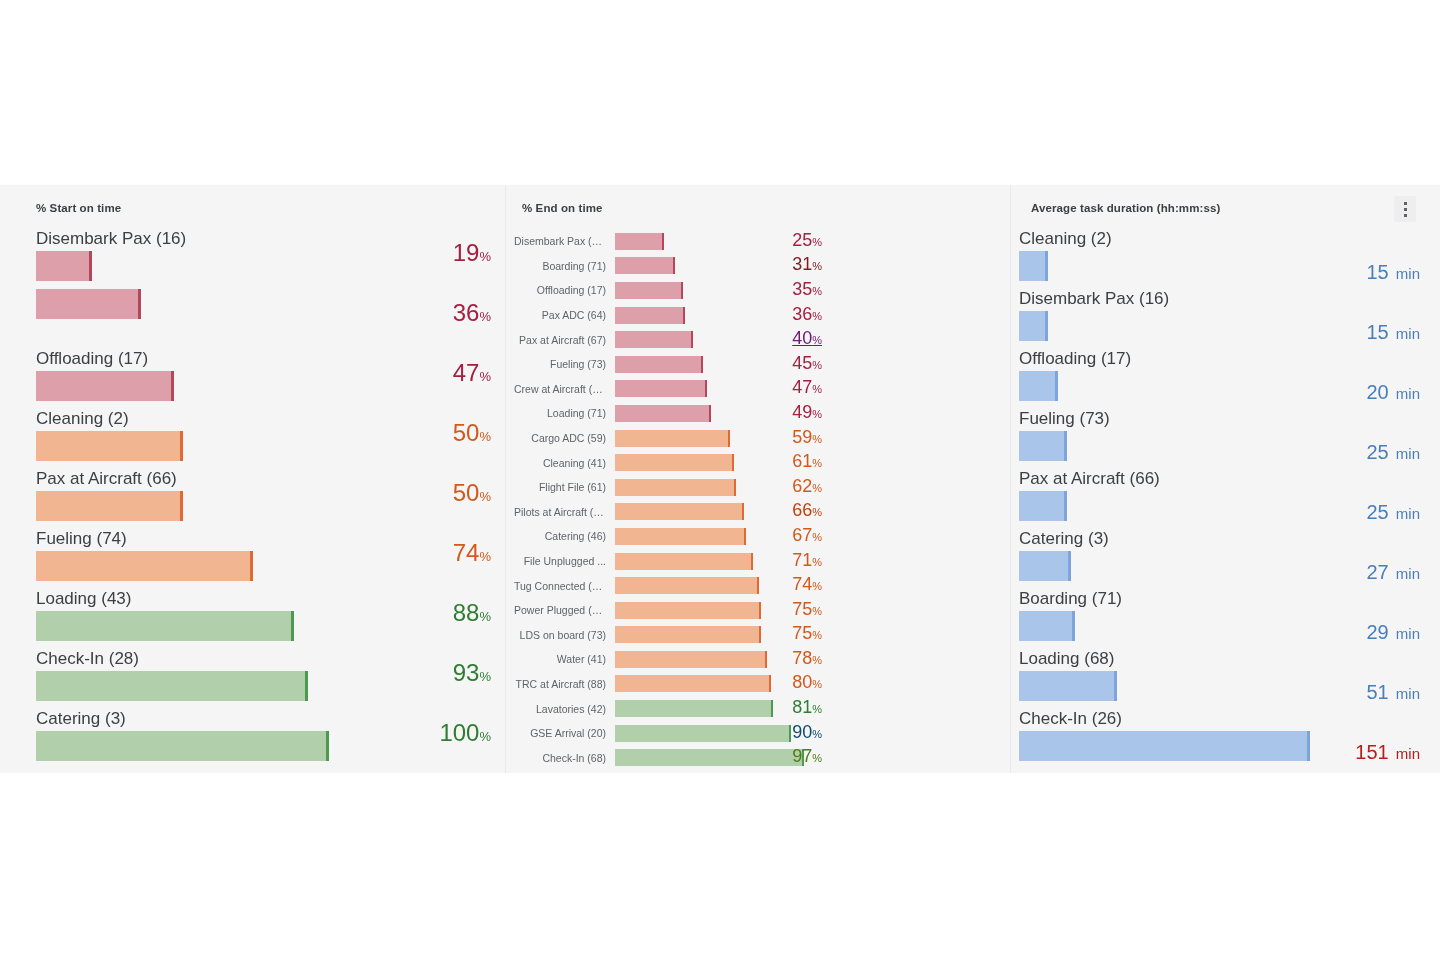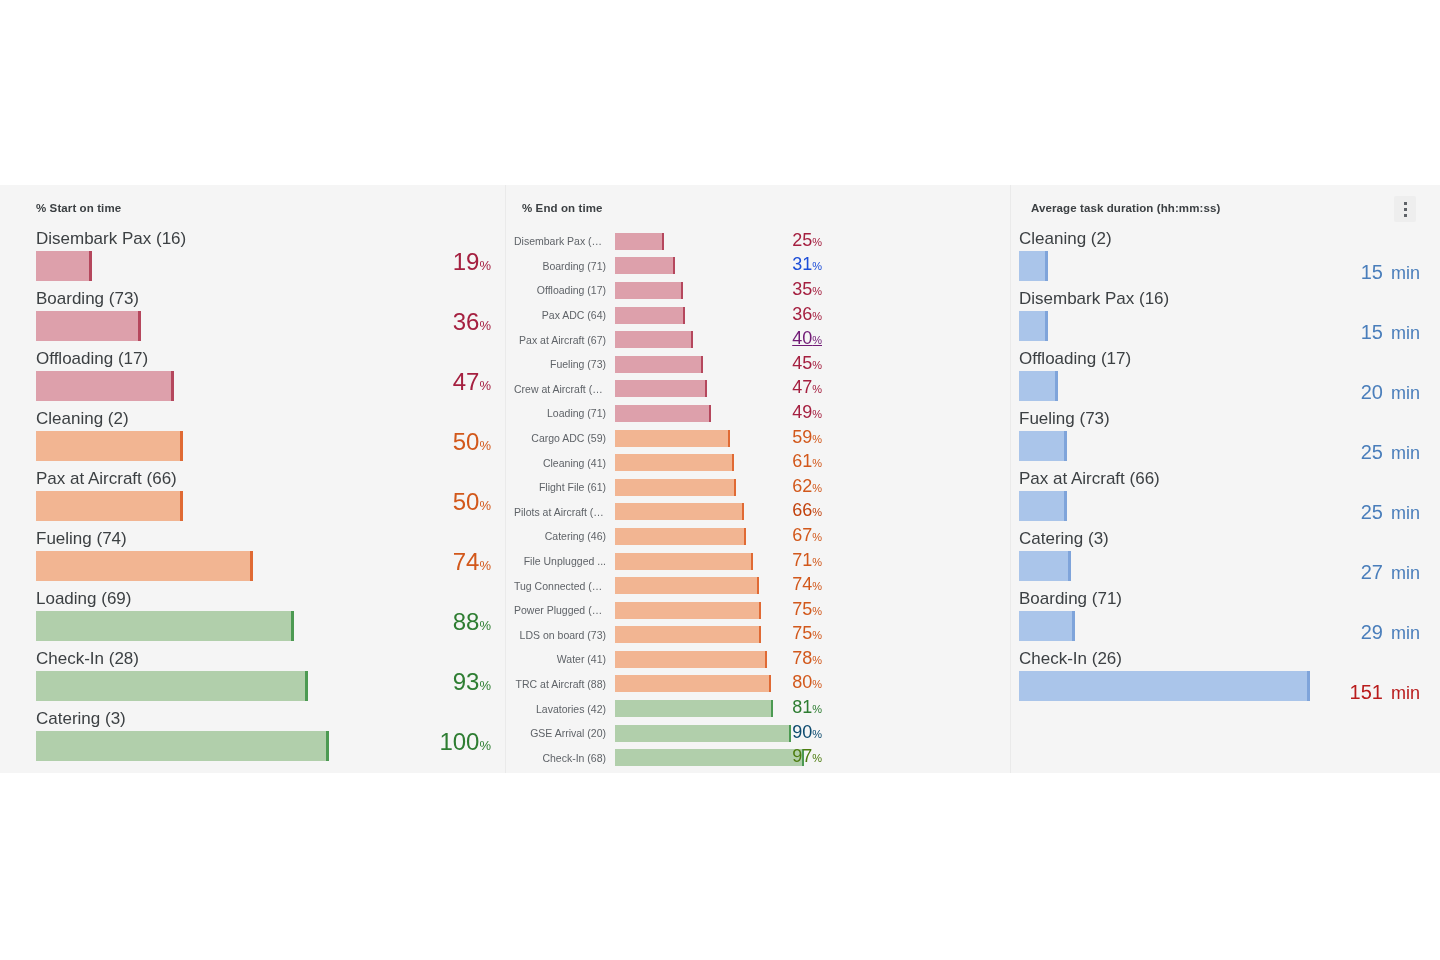--- a/index.html
+++ b/index.html
@@ -92,30 +92,30 @@
   .bigbar .cap {
     position: absolute;
     right: 0;
     top: 0;
     bottom: 0;
     width: 3px;
   }
   .big-val {
     position: absolute;
     right: 14px;
-    top: 19px;
+    top: 10px;
     font-size: 24px;
     line-height: 28px;
     white-space: nowrap;
   }
   .big-val .unit {
     font-size: 13px;
   }
   .panel-dur .big-val { right: 20px; top: 29px; font-size: 20px; color: #4a7ebb; }
-  .panel-dur .big-val .unit { font-size: 18px; margin-left: 3px; }
+  .panel-dur .big-val .unit { font-size: 15px; margin-left: 3px; }
 
   
   .row-sm {
     position: relative;
     height: 24.6px;
     display: flex;
     align-items: center;
   }
   .row-sm .slabel {
     width: 92px;
@@ -159,21 +159,20 @@
         <div class="row-big">
           <div class="rlabel">Disembark Pax (16)</div>
           <div class="bigbar-wrap">
             <div class="bigbar" style="width: 56px; background: rgb(221, 160, 171);">
               <span class="cap" style="background: rgb(181, 71, 93);"></span>
             </div>
           </div>
           <div class="big-val" style="color: rgb(165, 32, 64);">19<span class="unit">%</span></div>
         </div>
         <div class="row-big">
-          <div class="rlabel">Boarding (73)</div>
           <div class="bigbar-wrap">
             <div class="bigbar" style="width: 105px; background: rgb(221, 160, 171);">
               <span class="cap" style="background: rgb(181, 71, 93);"></span>
             </div>
           </div>
           <div class="big-val" style="color: rgb(165, 32, 64);">36<span class="unit">%</span></div>
         </div>
         <div class="row-big">
           <div class="rlabel">Offloading (17)</div>
           <div class="bigbar-wrap">
@@ -204,21 +203,21 @@
         <div class="row-big">
           <div class="rlabel">Fueling (74)</div>
           <div class="bigbar-wrap">
             <div class="bigbar" style="width: 217px; background: rgb(242, 181, 146);">
               <span class="cap" style="background: rgb(224, 106, 52);"></span>
             </div>
           </div>
           <div class="big-val" style="color: rgb(210, 88, 27);">74<span class="unit">%</span></div>
         </div>
         <div class="row-big">
-          <div class="rlabel">Loading (69)</div>
+          <div class="rlabel">Loading (43)</div>
           <div class="bigbar-wrap">
             <div class="bigbar" style="width: 258px; background: rgb(177, 207, 171);">
               <span class="cap" style="background: rgb(76, 154, 82);"></span>
             </div>
           </div>
           <div class="big-val" style="color: rgb(46, 125, 50);">88<span class="unit">%</span></div>
         </div>
         <div class="row-big">
           <div class="rlabel">Check-In (28)</div>
           <div class="bigbar-wrap">
@@ -248,21 +247,21 @@
           <div class="smbar" style="width: 49px; background: rgb(221, 160, 171);">
             <span class="cap" style="background: rgb(181, 71, 93);"></span>
           </div>
           <div class="sm-val" style="color: rgb(165, 32, 64);">25<span class="unit">%</span></div>
         </div>
         <div class="row-sm">
           <div class="slabel">Boarding (71)</div>
           <div class="smbar" style="width: 60px; background: rgb(221, 160, 171);">
             <span class="cap" style="background: rgb(181, 71, 93);"></span>
           </div>
-          <div class="sm-val" style="color: #1d4ed8; margin-left: 28px;">31<span class="unit">%</span></div>
+          <div class="sm-val" style="color: #7f1d1d; margin-left: 28px;">31<span class="unit">%</span></div>
         </div>
         <div class="row-sm">
           <div class="slabel">Offloading (17)</div>
           <div class="smbar" style="width: 68px; background: rgb(221, 160, 171);">
             <span class="cap" style="background: rgb(181, 71, 93);"></span>
           </div>
           <div class="sm-val" style="color: rgb(165, 32, 64);">35<span class="unit">%</span></div>
         </div>
         <div class="row-sm">
           <div class="slabel">Pax ADC (64)</div>
@@ -465,20 +464,29 @@
         <div class="row-big">
           <div class="rlabel">Boarding (71)</div>
           <div class="bigbar-wrap">
             <div class="bigbar" style="width: 56px; background: rgb(170, 197, 234);">
               <span class="cap" style="background: rgb(127, 164, 218);"></span>
             </div>
           </div>
           <div class="big-val" style="color: rgb(74, 126, 187);">29<span class="unit"> min</span></div>
         </div>
         <div class="row-big">
+          <div class="rlabel">Loading (68)</div>
+          <div class="bigbar-wrap">
+            <div class="bigbar" style="width: 98px; background: rgb(170, 197, 234);">
+              <span class="cap" style="background: rgb(127, 164, 218);"></span>
+            </div>
+          </div>
+          <div class="big-val" style="color: rgb(74, 126, 187);">51<span class="unit"> min</span></div>
+        </div>
+        <div class="row-big">
           <div class="rlabel">Check-In (26)</div>
           <div class="bigbar-wrap">
             <div class="bigbar" style="width: 291px; background: rgb(170, 197, 234);">
               <span class="cap" style="background: rgb(127, 164, 218);"></span>
             </div>
           </div>
           <div class="big-val" style="color: #b91c1c;">151<span class="unit"> min</span></div>
         </div>
       </div>
   </section>

